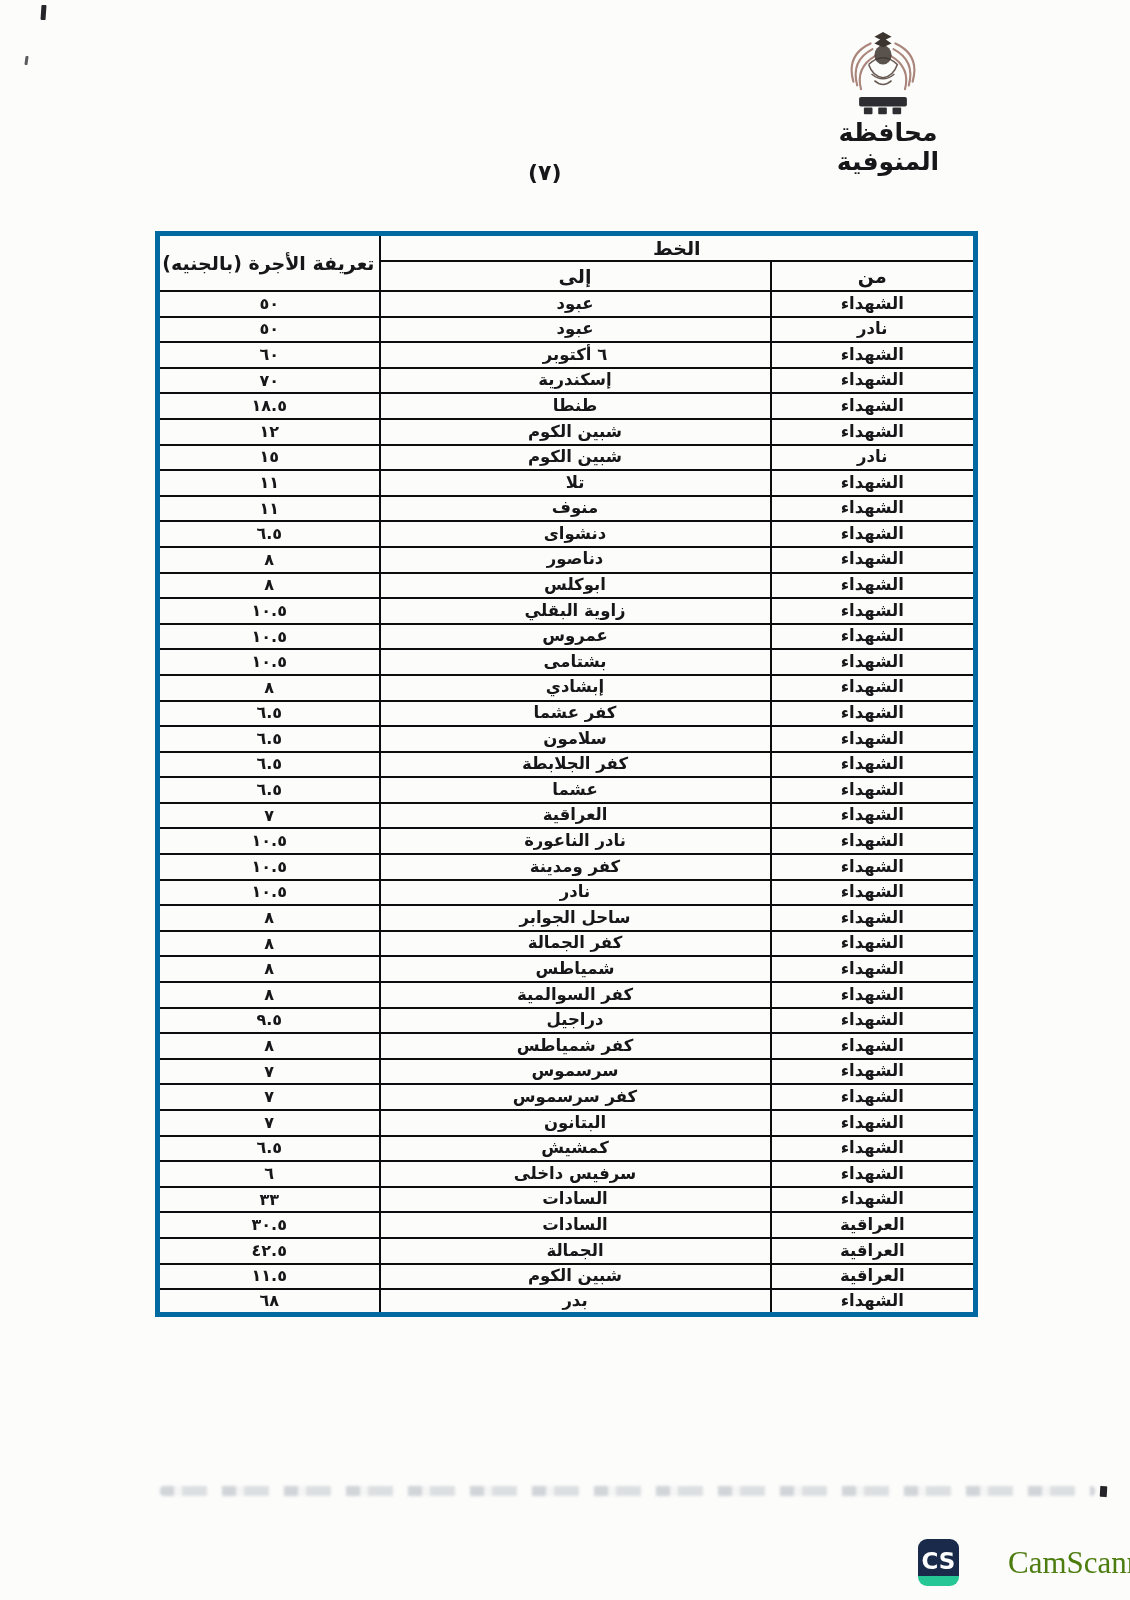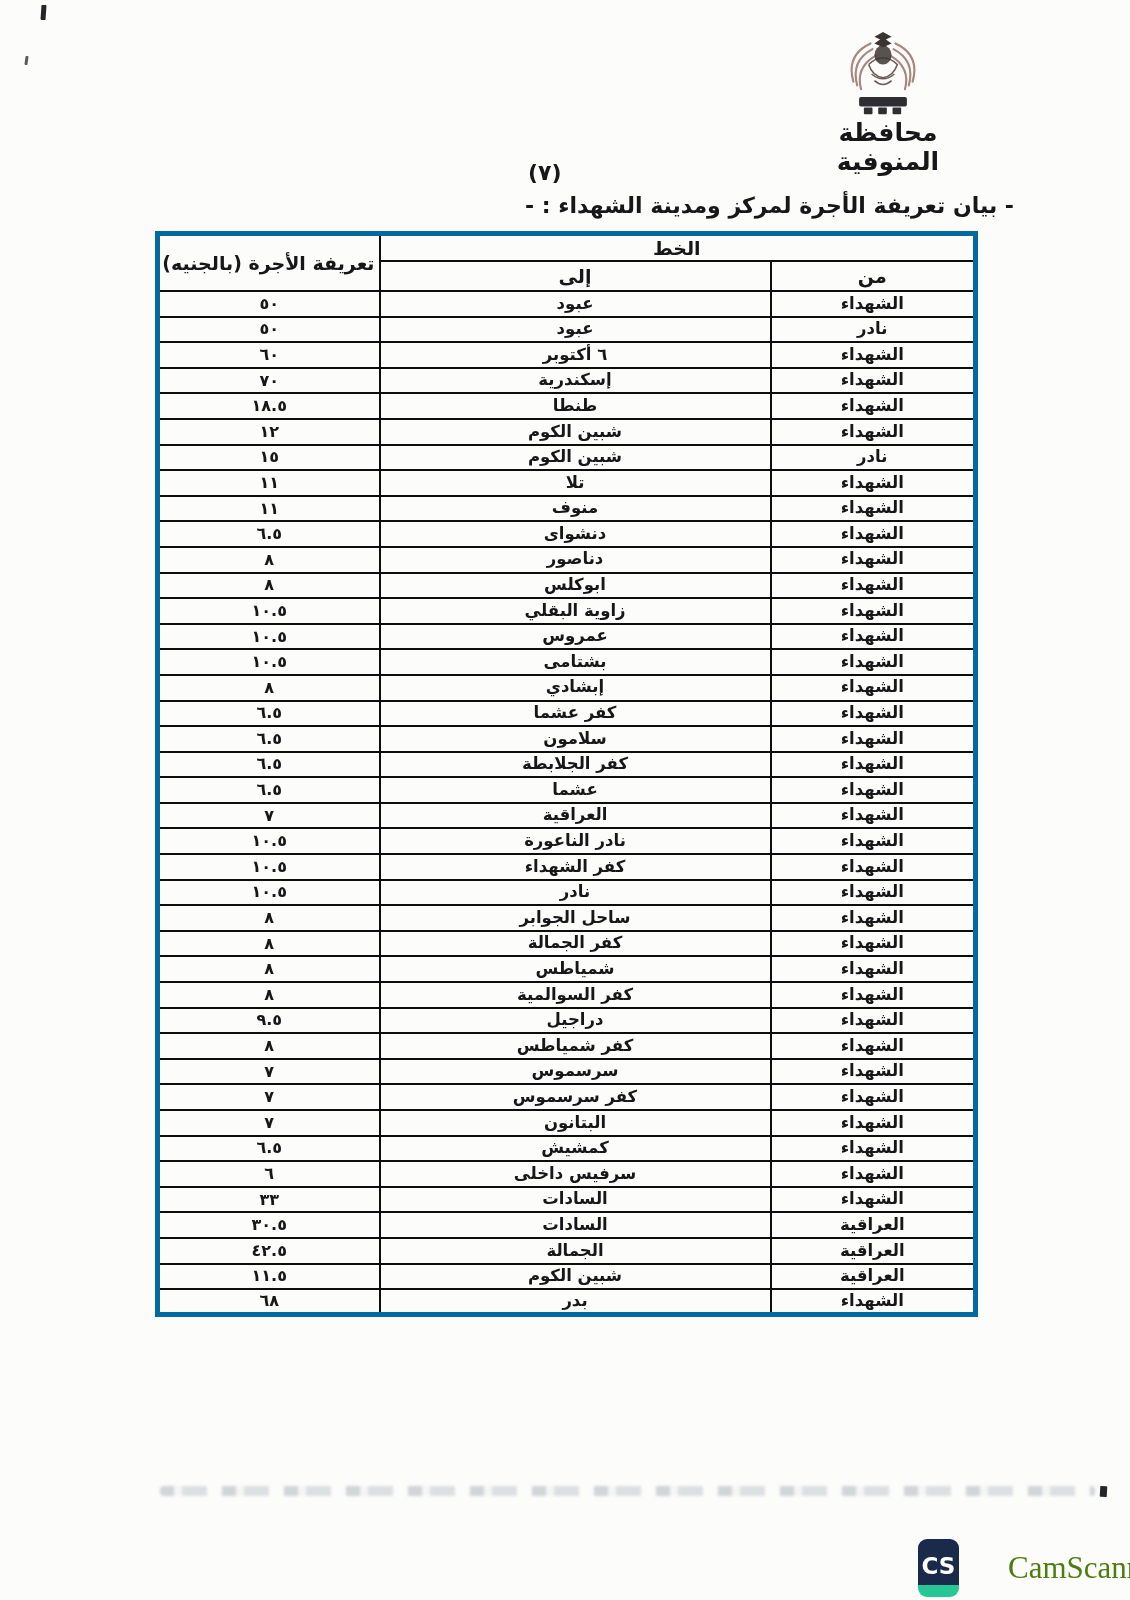--- a/index.html
+++ b/index.html
@@ -64,21 +64,21 @@
     background:repeating-linear-gradient(90deg,
       rgba(110,120,135,.30) 0 14px, rgba(110,120,135,.05) 14px 22px,
       rgba(110,120,135,.22) 22px 47px, rgba(110,120,135,0) 47px 62px);
     filter:blur(1.6px);
     border-radius:4px;
   }
 
   
   .cs-wrap{position:absolute;left:918px;top:1539px;display:flex;align-items:center;gap:11px;}
   .cs-badge{
-    width:41px;height:58px;border-radius:9px;
+    width:41px;height:47px;border-radius:9px;
     background:linear-gradient(to bottom,#1a2a4a 0 79%,#26c795 79% 100%);
     display:flex;align-items:center;justify-content:center;
   }
   .cs-badge span{
     color:#ffffff;font-size:23px;font-weight:bold;
     font-family:"DejaVu Sans", sans-serif;margin-top:-4px;
   }
   .cs-name{
     font-family:"Liberation Serif","DejaVu Serif",serif;
     font-size:31px;color:#4d7c0f;margin-left:38px;
@@ -115,21 +115,20 @@
       <rect x="25" y="85" width="9" height="7" rx="1"></rect>
       <rect x="40" y="85" width="9" height="7" rx="1"></rect>
       <rect x="55" y="85" width="9" height="7" rx="1"></rect>
     </g>
   </svg>
 
   <div class="gov-name">محافظة المنوفية</div>
 
   <div class="page-number">(٧)</div>
 
-  <div class="doc-title">- بيان تعريفة الأجرة لمركز ومدينة الشهداء : -</div>
 
   <table class="fare-table">
     <colgroup>
       <col class="col-from">
         <col class="col-to">
         <col class="col-fare">
     </colgroup>
     <thead>
       <tr class="hr1">
         <th colspan="2">الخط</th>
@@ -246,21 +245,21 @@
           <td>العراقية</td>
           <td class="fare-cell">٧</td>
         </tr>
         <tr>
           <td>الشهداء</td>
           <td>نادر الناعورة</td>
           <td class="fare-cell">١٠.٥</td>
         </tr>
         <tr>
           <td>الشهداء</td>
-          <td>كفر الشهداء</td>
+          <td>كفر ومدينة</td>
           <td class="fare-cell">١٠.٥</td>
         </tr>
         <tr>
           <td>الشهداء</td>
           <td>نادر</td>
           <td class="fare-cell">١٠.٥</td>
         </tr>
         <tr>
           <td>الشهداء</td>
           <td>ساحل الجوابر</td>

